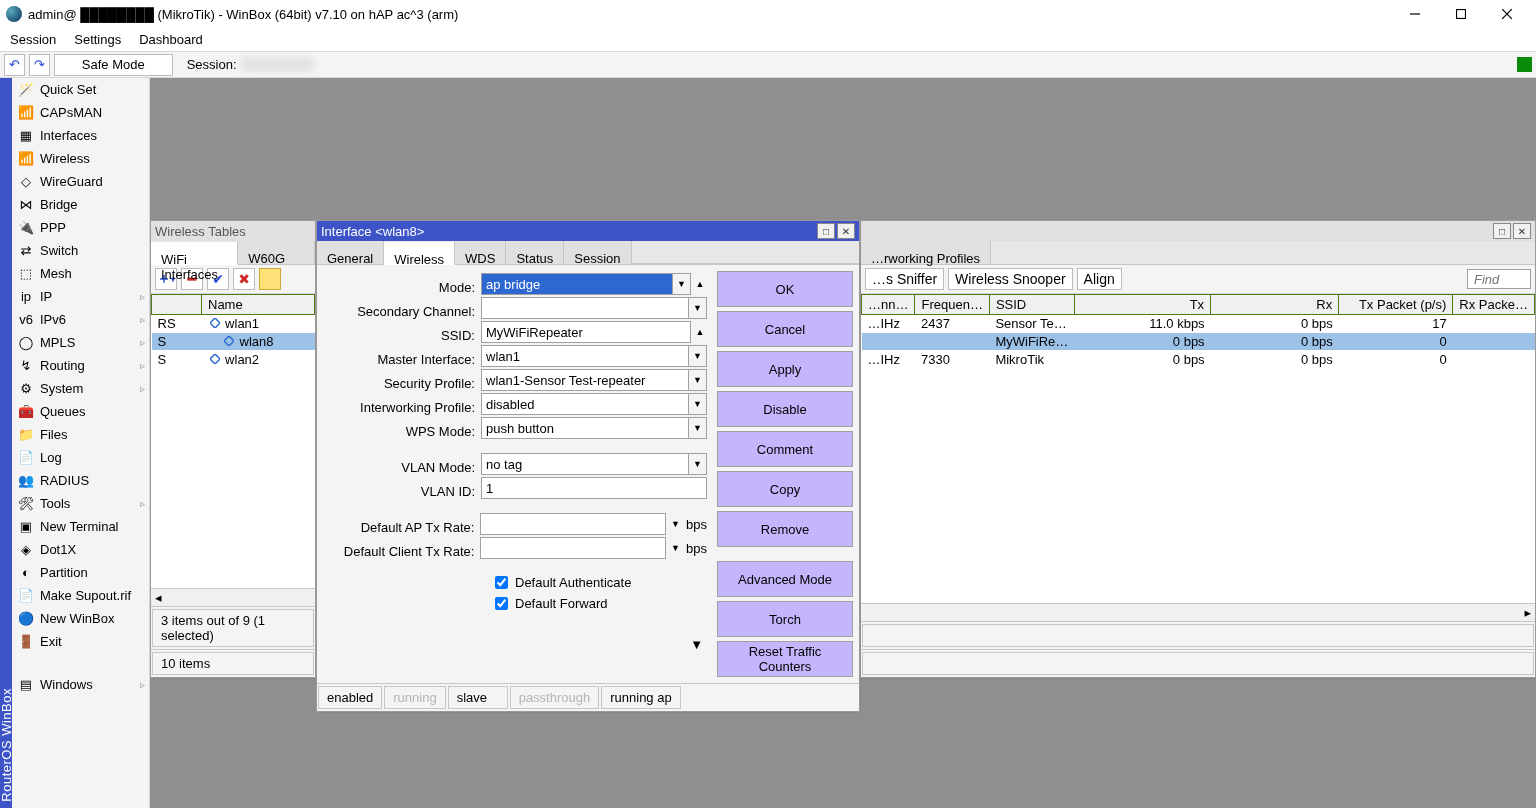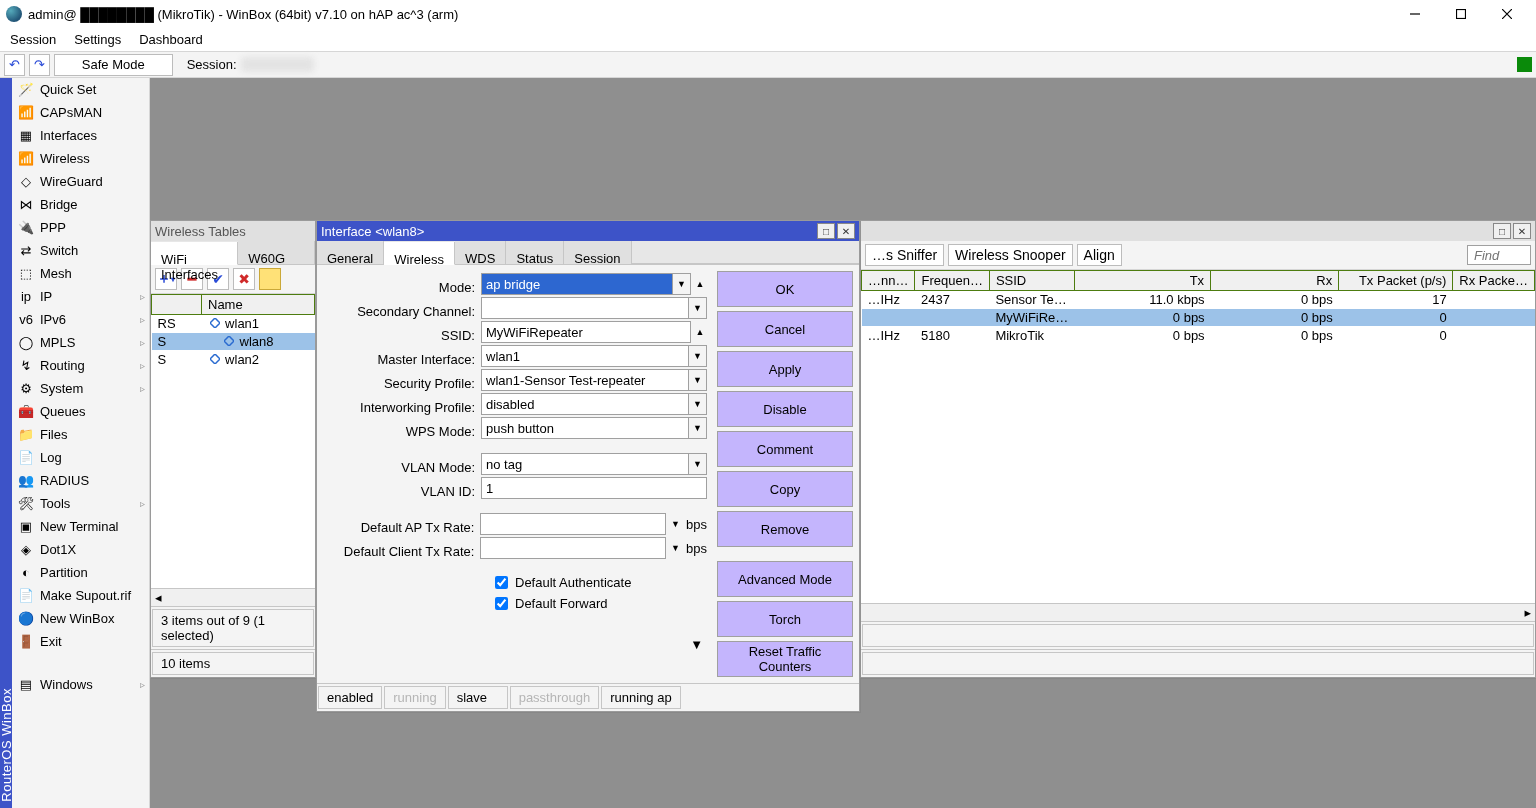--- a/index.html
+++ b/index.html
@@ -286,20 +286,24 @@
           <div class="status-cell" style="flex:1">10 items</div>
         </div>
     </div>
 
     <div class="window" style="left:710px; top:142px; right:0; height:458px;">
       <div class="win-title">
         <div class="sp"></div>
         <div class="win-ctrl">□</div>
         <div class="win-ctrl">✕</div>
       </div>
+      <div class="tabs">
+        <div class="tab">…rworking Profiles</div>
+        <div style="flex:1"></div>
+      </div>
       <div class="row-tools" style="position:relative;">
         <div class="icon-btn" style="width:auto;padding:0 6px">…s Sniffer</div>
         <div class="icon-btn" style="width:auto;padding:0 6px">Wireless Snooper</div>
         <div class="icon-btn" style="width:auto;padding:0 6px">Align</div>
         <input class="find-box" placeholder="Find" style="">
       </div>
       <div class="grid">
         <table>
           <tbody>
               <tr>
@@ -326,21 +330,21 @@
                 <td></td>
                 <td></td>
                 <td>MyWiFiRe…</td>
                 <td class="al-right">0 bps</td>
                 <td class="al-right">0 bps</td>
                 <td class="al-right">0</td>
                 <td></td>
               </tr>
               <tr>
                 <td>…IHz</td>
-                <td>5180</td>
+                <td>7330</td>
                 <td>MikroTik</td>
                 <td class="al-right">0 bps</td>
                 <td class="al-right">0 bps</td>
                 <td class="al-right">0</td>
                 <td></td>
               </tr>
             </tbody>
         </table>
       </div>
       <div style="height:18px;border-top:1px solid #c6c6c6;background:#f0f0f0;display:flex;align-items:center;justify-content:flex-end;padding:0 4px;">▸</div>

